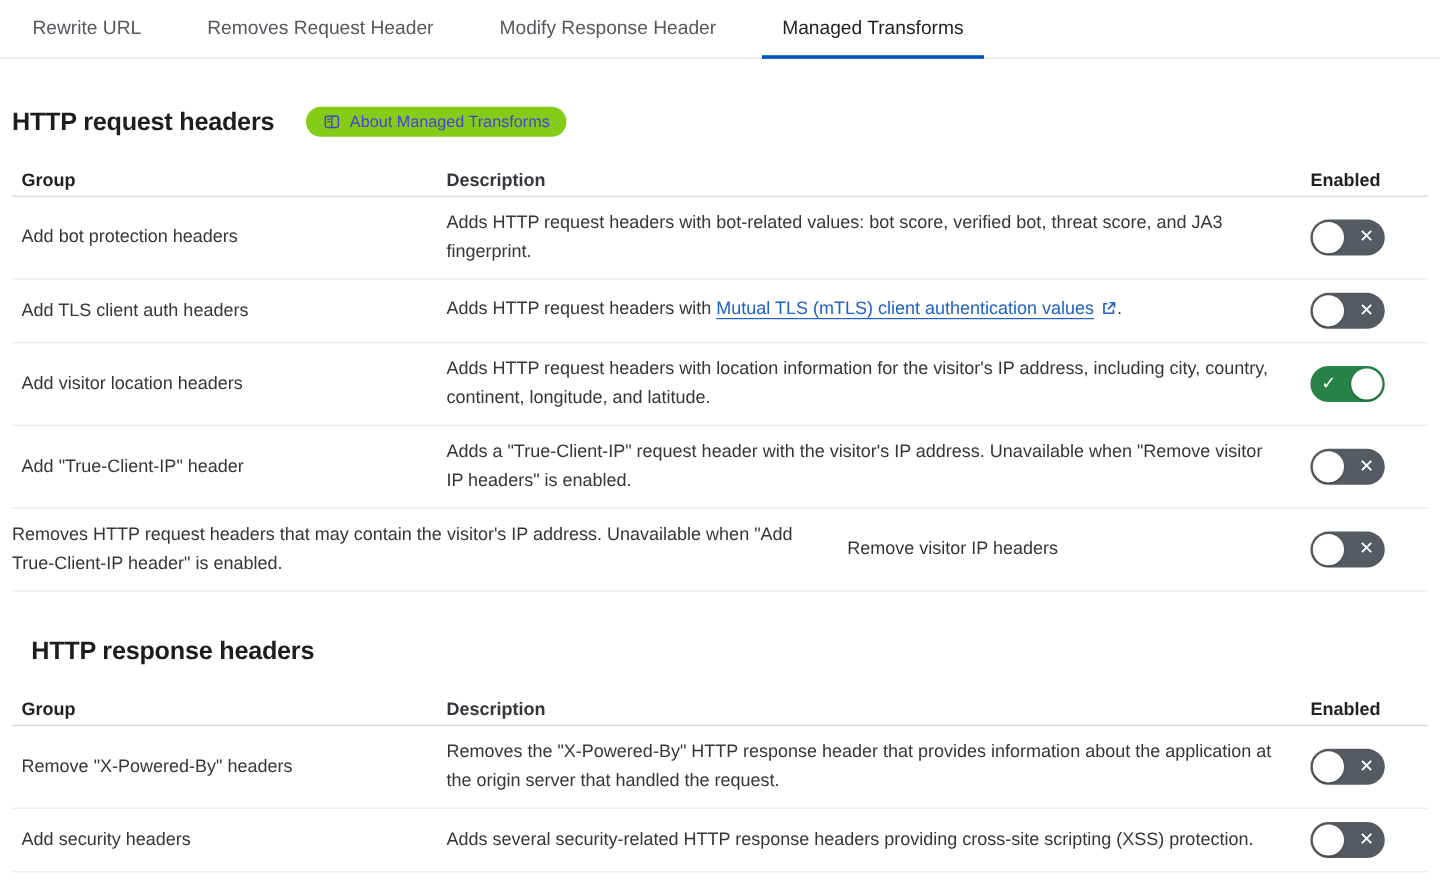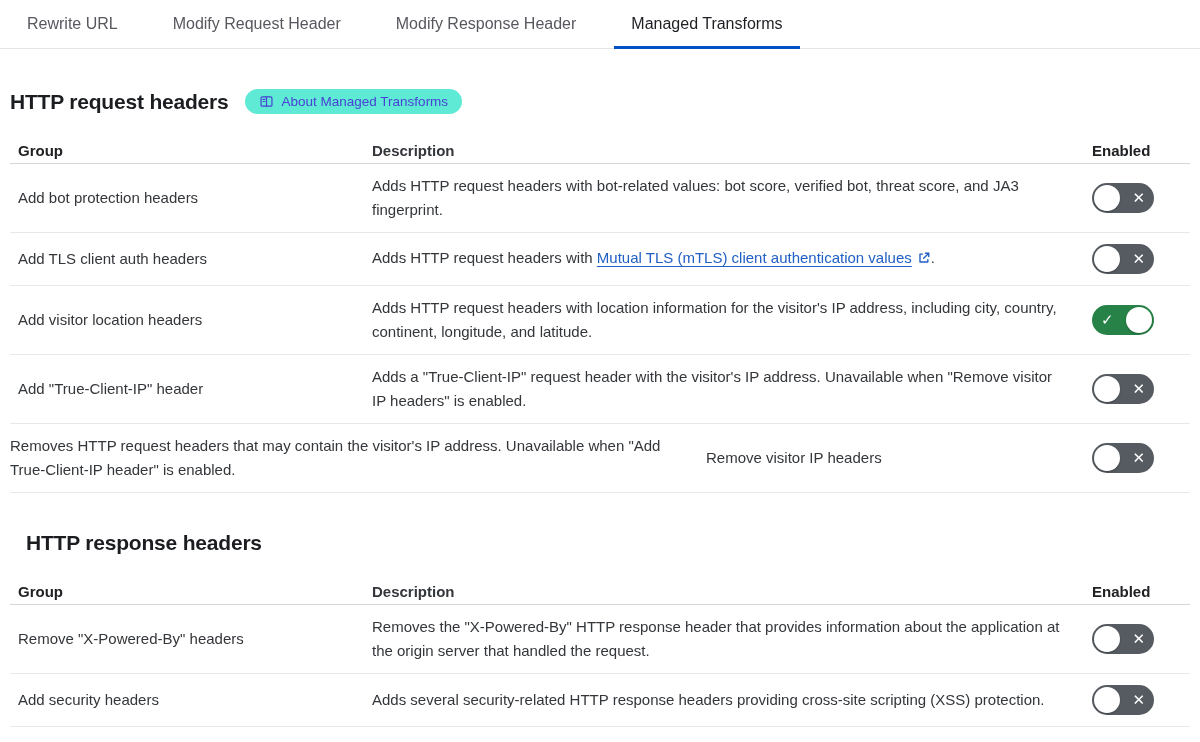--- a/index.html
+++ b/index.html
@@ -8,23 +8,23 @@
 
   
   .tabbar { display:flex; gap:21px; padding-left:10px; border-bottom:1px solid #e4e4e7; }
   .tab { padding:15px 17px 13px; font-size:16px; color:#56585e; cursor:pointer;
     border-bottom:3px solid transparent; margin-bottom:-1px; white-space:nowrap; }
   .tab.active { color:#1d1f23; font-weight:500; border-bottom-color:#0051c3; }
 
   .content { padding:0 10px; }
 
   
-  .heading-row { display:flex; align-items:center; gap:16px; margin-top:40px; margin-left:0; }
+  .heading-row { display:flex; align-items:center; gap:26px; margin-top:40px; margin-left:0; }
   .heading-row h1 { font-size:21px; font-weight:700; color:#1b1d21; letter-spacing:-0.2px; }
-  .badge { display:inline-flex; align-items:center; gap:8px; background:#5eead4; color:#4a42d4;
+  .badge { display:inline-flex; align-items:center; gap:8px; background:#84cc16; color:#4a42d4;
     border-radius:15px; padding:5px 14px; font-size:13.5px; text-decoration:none; cursor:pointer; }
   .badge-icon { display:inline-flex; align-items:center; }
 
   
   .thead { display:flex; align-items:center; font-size:15px; font-weight:700; color:#202124;
     padding:9px 0 0; margin-top:16px; border-bottom:1px solid #d5d5d9; }
   .trow { display:flex; align-items:center; border-bottom:1px solid #e8e8ea; padding:10px 0; min-height:53px; }
   .cell { font-size:15px; line-height:24px; }
   .col-group { width:362px; flex:none; padding-left:8px; color:#33363a; }
   .thead .col-group { color:#202124; }
@@ -45,21 +45,21 @@
   .toggle.on  .knob { right:2px; }
   .mark { position:absolute; top:0; height:30px; line-height:29px; color:#ffffff; font-size:15px; }
   .toggle.off .mark { right:9px; }
   .toggle.on  .mark { left:9px; }
 </style>
 </head>
 <body>
 
 <div class="tabbar">
     <div class="tab">Rewrite URL</div>
-    <div class="tab">Modify Request Header</div>
+    <div class="tab">Removes Request Header</div>
     <div class="tab">Modify Response Header</div>
     <div class="tab active">Managed Transforms</div>
   </div>
 
 <div class="content">
 
   <div class="heading-row">
     <h1>HTTP request headers</h1>
     <a class="badge">
       <span class="badge-icon">

